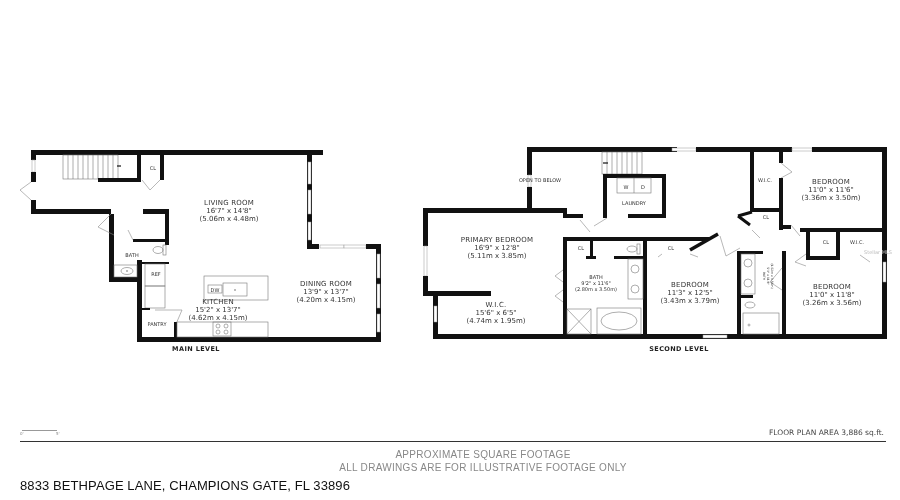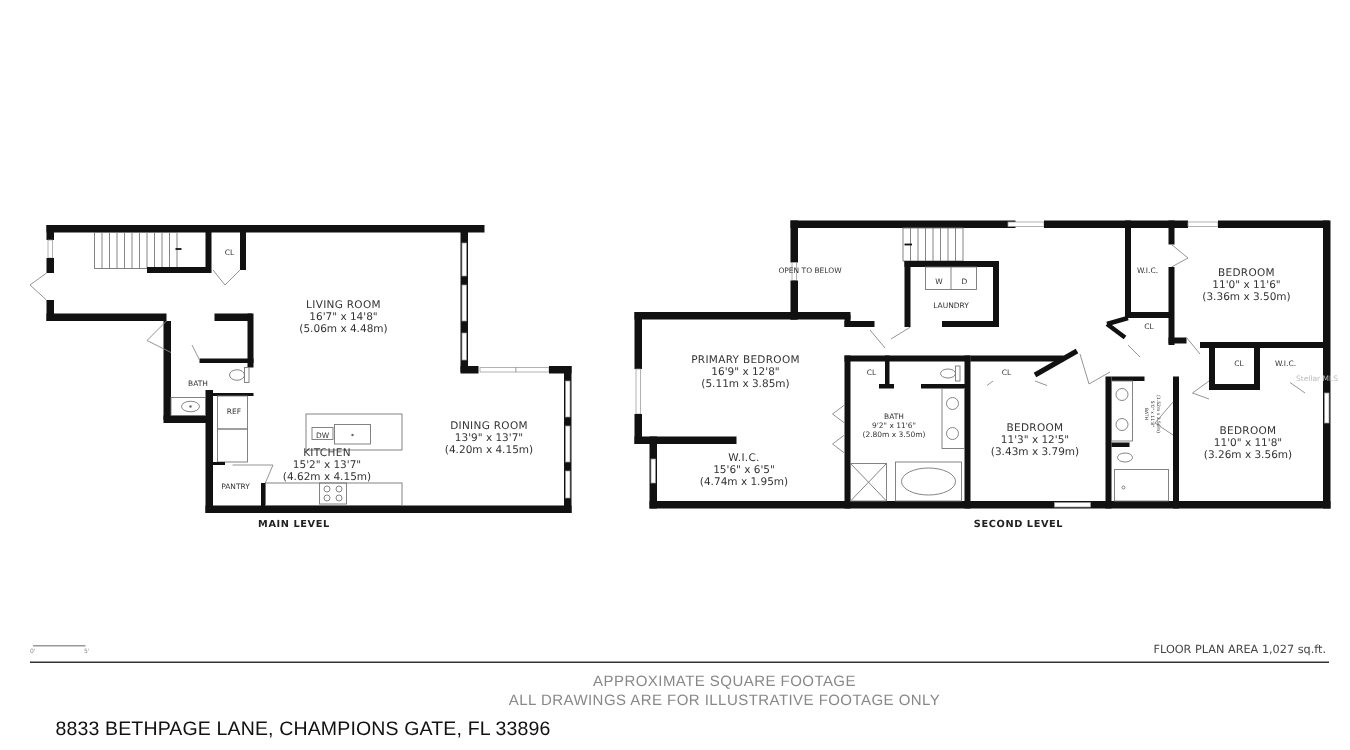--- a/index.html
+++ b/index.html
@@ -17,21 +17,21 @@
   .level { font-size:6.5px; font-weight:bold; fill:#222; letter-spacing:0.4px; }
   .foot-rule { position:absolute; left:20px; top:441px; width:866px; height:1px; background:#333; }
   .area { position:absolute; right:16px; top:428px; font-size:7.5px; color:#444; font-family:"DejaVu Sans", sans-serif; }
   .scale { position:absolute; left:20px; top:428px; width:40px; height:8px; }
   .scale .bar { position:absolute; left:2px; top:2px; width:35px; height:0; border-top:1px solid #999; }
   .scale .t0 { position:absolute; left:0; top:3px; font-size:4px; color:#888; }
   .scale .t5 { position:absolute; left:36px; top:3px; font-size:4px; color:#888; }
   .disclaimer { position:absolute; left:0; width:900px; text-align:center; font-size:10px; color:#888; font-family:"Liberation Sans", sans-serif; letter-spacing:0.3px;padding-left:33px; }
   .d1 { top:449px; }
   .d2 { top:462px; }
-  .address { position:absolute; left:20px; top:478px; font-size:13px; color:#111; font-family:"Liberation Sans", sans-serif; letter-spacing:0.1px;margin-left:17px; }
+  .address { position:absolute; left:20px; top:478px; font-size:13px; color:#111; font-family:"Liberation Sans", sans-serif; letter-spacing:0.1px; }
   .watermark { font-size:5px; fill:#bbb; font-family:"DejaVu Sans", sans-serif; }
 </style>
 </head>
 <body>
 
 <svg id="plan" viewBox="0 0 900 500" xmlns="http://www.w3.org/2000/svg">
 
   <g>
 
     <rect class="wall" x="31" y="150" width="292" height="5"></rect>
@@ -277,17 +277,17 @@
     </g>
     <text class="lbl level" x="679" y="351">SECOND LEVEL</text>
   </g>
 </svg>
 
 <div class="scale">
   <div class="bar"></div>
   <span class="t0">0'</span>
   <span class="t5">5'</span>
 </div>
-<div class="area">FLOOR PLAN AREA 1,027 sq.ft.</div>
+<div class="area">FLOOR PLAN AREA 3,886 sq.ft.</div>
 <div class="foot-rule"></div>
 <div class="disclaimer d1">APPROXIMATE SQUARE FOOTAGE</div>
 <div class="disclaimer d2">ALL DRAWINGS ARE FOR ILLUSTRATIVE FOOTAGE ONLY</div>
 <div class="address">8833 BETHPAGE LANE, CHAMPIONS GATE, FL 33896</div>
 
 </body></html>

